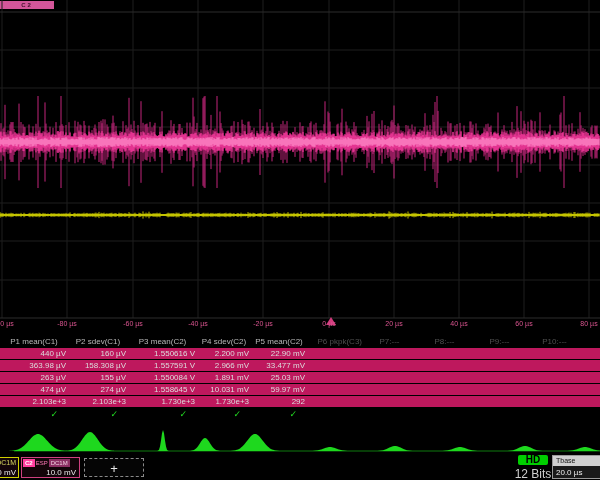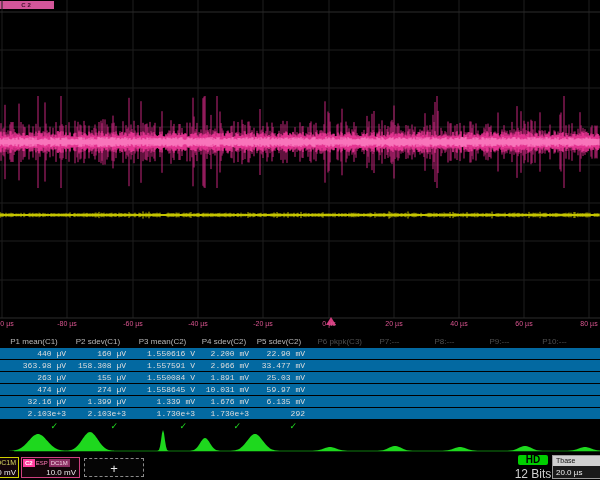--- a/index.html
+++ b/index.html
@@ -7,21 +7,21 @@
        font-family:"Liberation Sans", sans-serif;color:#ddd;}
   #trace-badge{position:absolute;left:0;top:1px;width:54px;height:8px;
        background:#d4569a;color:#40102a;font-size:6px;line-height:8px;
        text-align:center;letter-spacing:2px;font-weight:bold;overflow:hidden;}
   #grid-svg{position:absolute;left:0;top:0;}
   .tick-label{position:absolute;top:320px;transform:translateX(-50%);
        font-size:7px;color:#d9548f;white-space:nowrap;}
   
   #measure-table{position:absolute;left:0;top:336px;width:600px;font-size:8px;}
   .mrow{display:flex;width:600px;height:12px;line-height:12px;}
-  .mrow.banded{background:#0369a1;border-bottom:1px solid #000;height:11px;line-height:11px;font-family:Liberation Mono, monospace;}
+  .mrow.banded{background:#be185d;border-bottom:1px solid #000;height:11px;line-height:11px;}
   .mhdr{height:12px;line-height:12px;}
   .mcell{flex:0 0 auto;text-align:right;padding-right:2px;box-sizing:border-box;
        color:#dcdcdc;white-space:nowrap;overflow:hidden;}
   .mcell.hdr{color:#b8b8b8;text-align:center;padding-right:0;}
   .mcell.dim{color:#4f4f4f;text-align:center;padding-right:0;}
   .mcell.check{color:#22dd22;font-size:9px;padding-right:10px;}
   #histicon-svg{position:absolute;left:0;top:430px;}
   
   #bottom-bar{position:absolute;left:0;top:455px;width:600px;height:25px;}
   .desc-box{position:absolute;box-sizing:border-box;background:#120409;font-size:7px;}
@@ -91,21 +91,21 @@
     <span class="tick-label" style="left: 524px;">60 µs</span>
     <span class="tick-label" style="left: 589px;">80 µs</span>
   </div>
 
 <div id="measure-table">
     <div class="mrow mhdr">
       <div class="mcell hdr" style="flex-basis: 68px;">P1 mean(C1)</div>
       <div class="mcell hdr" style="flex-basis: 60px;">P2 sdev(C1)</div>
       <div class="mcell hdr" style="flex-basis: 69px;">P3 mean(C2)</div>
       <div class="mcell hdr" style="flex-basis: 54px;">P4 sdev(C2)</div>
-      <div class="mcell hdr" style="flex-basis: 56px;">P5 sdev(C2)</div>
+      <div class="mcell hdr" style="flex-basis: 56px;">P5 mean(C2)</div>
       <div class="mcell dim" style="flex-basis: 55px; text-align: right;">P6 pkpk(C3)</div>
       <div class="mcell dim" style="flex-basis: 55px;">P7:---</div>
       <div class="mcell dim" style="flex-basis: 55px;">P8:---</div>
       <div class="mcell dim" style="flex-basis: 55px;">P9:---</div>
       <div class="mcell dim" style="flex-basis: 55px;">P10:---</div>
     </div>
     <div class="mrow banded">
       <div class="mcell" style="flex-basis: 68px;">440 µV</div>
       <div class="mcell" style="flex-basis: 60px;">160 µV</div>
       <div class="mcell" style="flex-basis: 69px;">1.550616 V</div>
@@ -125,27 +125,20 @@
       <div class="mcell" style="flex-basis: 69px;">1.550084 V</div>
       <div class="mcell" style="flex-basis: 54px;">1.891 mV</div>
       <div class="mcell" style="flex-basis: 56px;">25.03 mV</div>
     </div>
     <div class="mrow banded">
       <div class="mcell" style="flex-basis: 68px;">474 µV</div>
       <div class="mcell" style="flex-basis: 60px;">274 µV</div>
       <div class="mcell" style="flex-basis: 69px;">1.558645 V</div>
       <div class="mcell" style="flex-basis: 54px;">10.031 mV</div>
       <div class="mcell" style="flex-basis: 56px;">59.97 mV</div>
-    </div>
-    <div class="mrow banded">
-      <div class="mcell" style="flex-basis: 68px;">32.16 µV</div>
-      <div class="mcell" style="flex-basis: 60px;">1.399 µV</div>
-      <div class="mcell" style="flex-basis: 69px;">1.339 mV</div>
-      <div class="mcell" style="flex-basis: 54px;">1.676 mV</div>
-      <div class="mcell" style="flex-basis: 56px;">6.135 mV</div>
     </div>
     <div class="mrow banded">
       <div class="mcell" style="flex-basis: 68px;">2.103e+3</div>
       <div class="mcell" style="flex-basis: 60px;">2.103e+3</div>
       <div class="mcell" style="flex-basis: 69px;">1.730e+3</div>
       <div class="mcell" style="flex-basis: 54px;">1.730e+3</div>
       <div class="mcell" style="flex-basis: 56px;">292</div>
     </div>
     <div class="mrow">
       <div class="mcell check" style="flex-basis: 68px;">✓</div>

